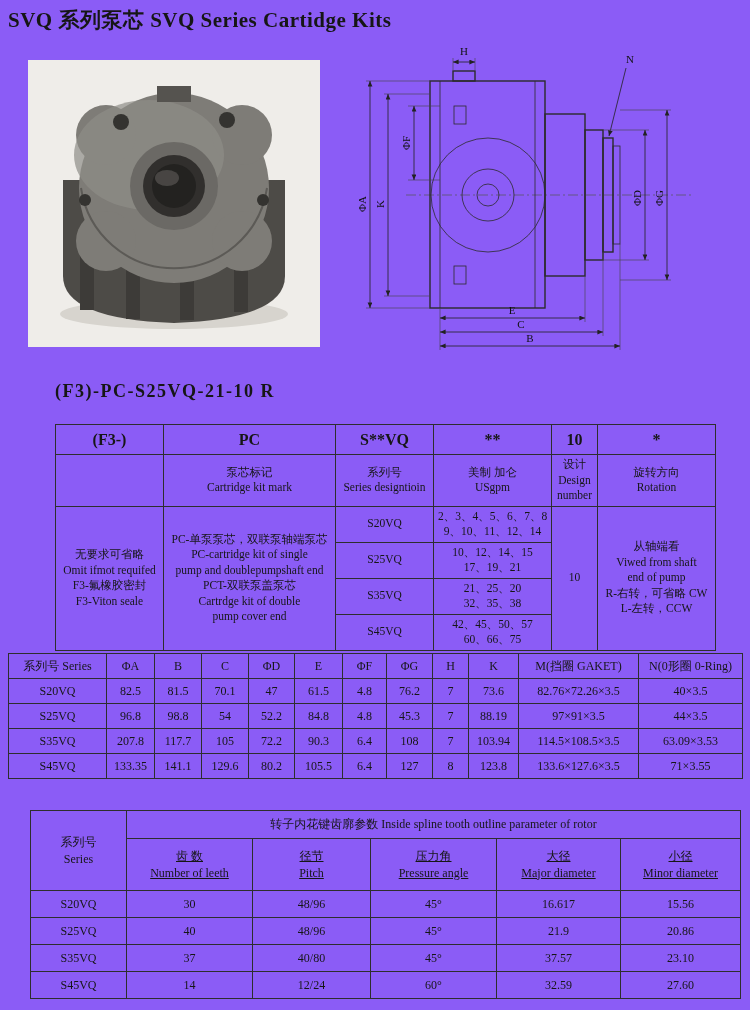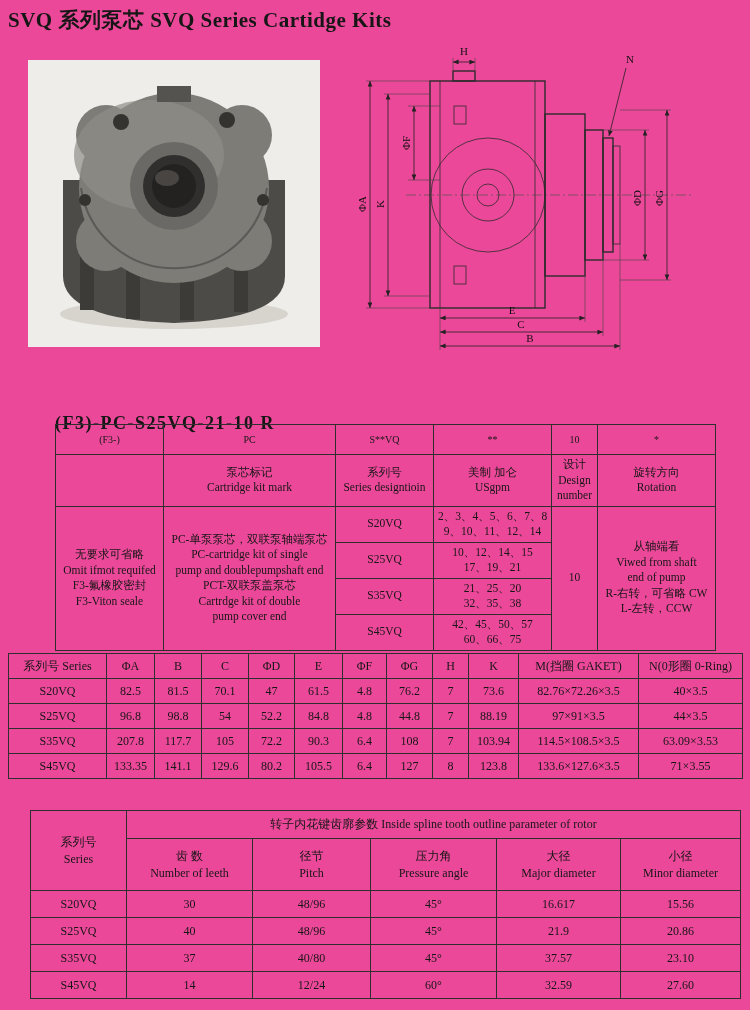--- a/index.html
+++ b/index.html
@@ -1,39 +1,39 @@
 <!DOCTYPE html>
 <html><head>
 <meta charset="utf-8">
 <style>
   * { margin:0; padding:0; box-sizing:border-box; }
   html,body { width:750px; background:#f8f7f3; }
   body { font-family:"Liberation Serif", serif; color:#161616; }
-  .page { position:relative; width:750px; height:1010px; overflow:hidden; background:#ec4899; }
+  .page { position:relative; width:750px; height:1010px; overflow:hidden; background:#8b5cf6; }
 
   .title { position:absolute; left:8px; top:6px; font-size:21px; font-weight:600; letter-spacing:.5px; white-space:nowrap; }
-  .model-code { position:absolute; left:55px; top:381px; font-size:18px; font-weight:bold; letter-spacing:1.5px;margin-top:32px; }
+  .model-code { position:absolute; left:55px; top:381px; font-size:18px; font-weight:bold; letter-spacing:1.5px; }
 
   .photo-wrap { position:absolute; left:28px; top:60px; width:292px; height:287px; }
   .drawing-wrap { position:absolute; left:358px; top:46px; width:388px; height:306px; }
 
   table { border-collapse:collapse; table-layout:fixed; }
   td { border:1px solid #2e2e2e; text-align:center; vertical-align:middle; padding:2px 3px; white-space:pre-line; line-height:1.35; }
 
   .code-table { position:absolute; left:55px; top:424px; width:660px; font-size:11.5px; }
-  .code-table .hdr td { height:30px; font-size:10px; }
+  .code-table .hdr td { height:30px; font-size:16px;font-weight:bold; }
   .code-table .lbl td { height:46px; }
   .code-table .body td { height:31px; }
 
   .dim-table { position:absolute; left:8px; top:653px; width:734px; font-size:12px; }
   .dim-table td { height:25px; }
 
   .spline-table { position:absolute; left:30px; top:810px; width:710px; font-size:12px; }
   .spline-table .trow td { height:28px; }
-  .spline-table .h2 td { height:52px; }
+  .spline-table .h2 td { height:52px;text-decoration:underline; }
   .spline-table .drow td { height:27px; }
   .spline-table .shead { font-size:12px; }
 
   svg text { font-family:"Liberation Serif", serif; font-size:11px; fill:#111; }
   .part  { fill:none; stroke:#2b2b2b; stroke-width:1.4; }
   .part-thin { fill:none; stroke:#2b2b2b; stroke-width:.8; }
   .dim { stroke:#222; stroke-width:.8; fill:none; }
   .ext { stroke:#444; stroke-width:.6; }
   .cl  { stroke:#555; stroke-width:.7; stroke-dasharray:10 3 2 3; }
 </style>
@@ -284,21 +284,21 @@
       <td>40×3.5</td>
     </tr>
     <tr>
       <td>S25VQ</td>
       <td>96.8</td>
       <td>98.8</td>
       <td>54</td>
       <td>52.2</td>
       <td>84.8</td>
       <td>4.8</td>
-      <td>44.8</td>
+      <td>45.3</td>
       <td>7</td>
       <td>88.19</td>
       <td>97×91×3.5</td>
       <td>44×3.5</td>
     </tr>
     <tr>
       <td>S35VQ</td>
       <td>207.8</td>
       <td>117.7</td>
       <td>105</td>

